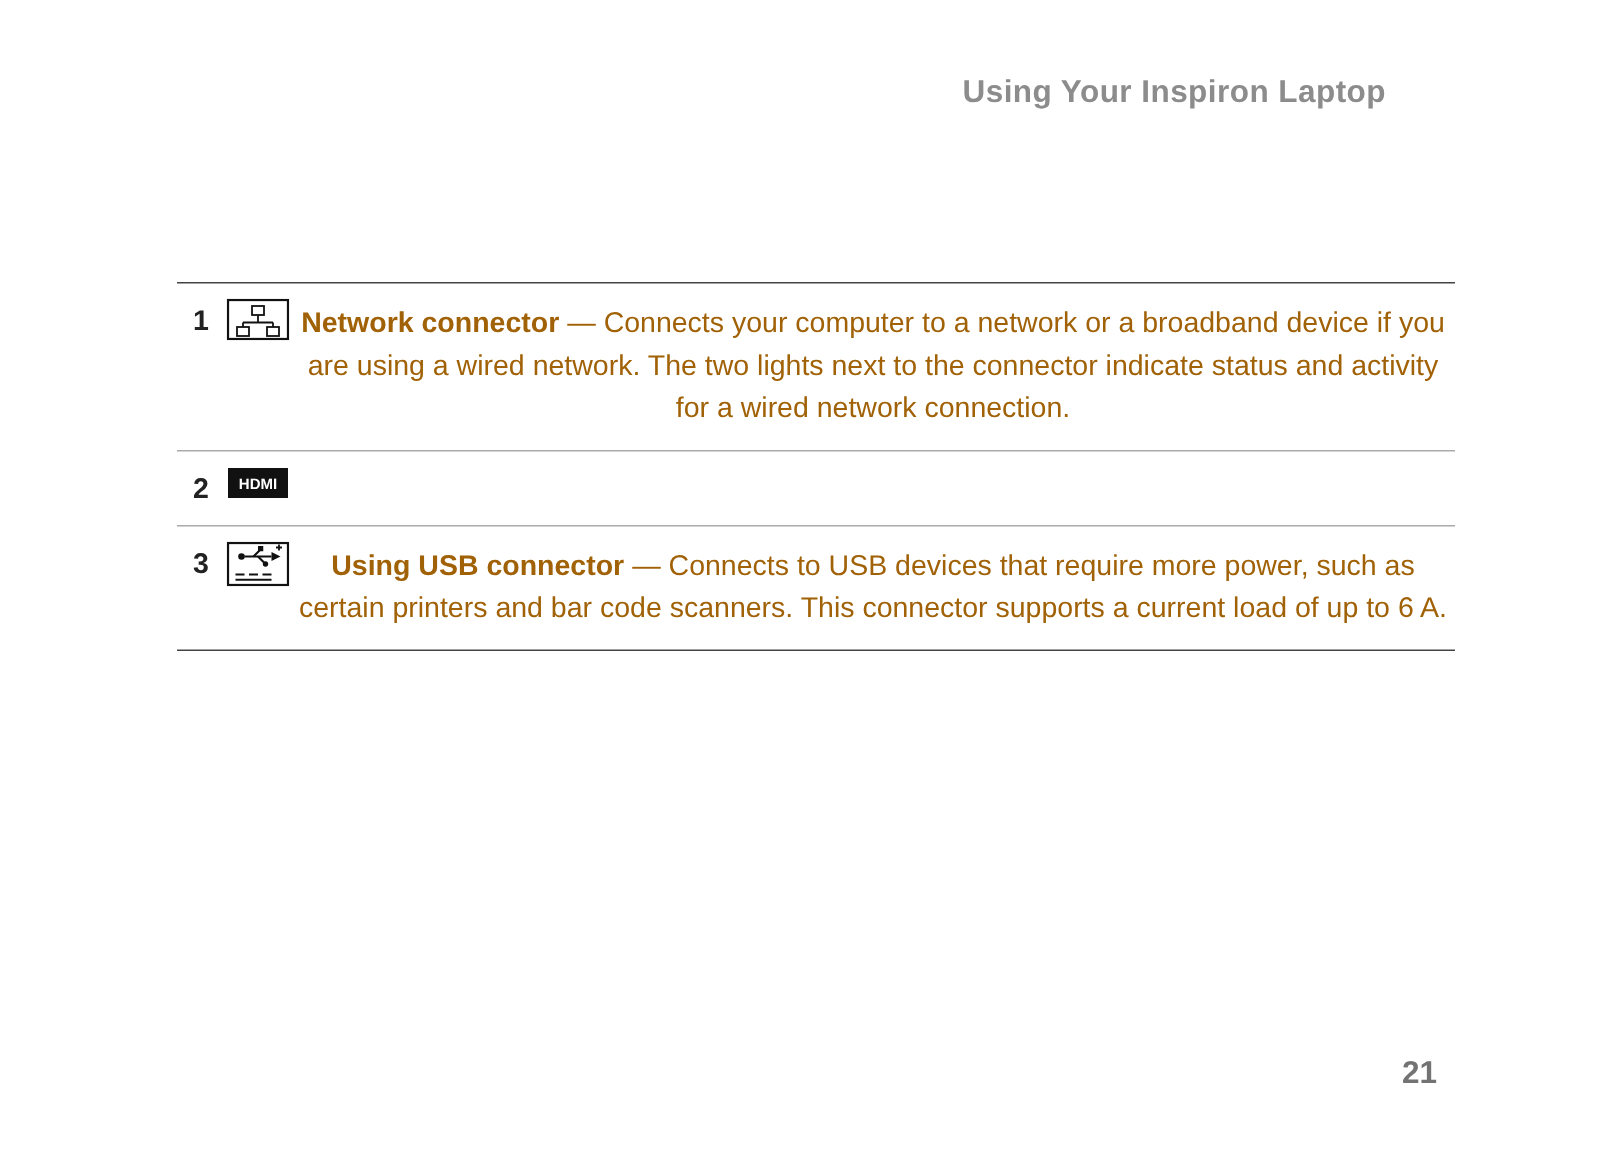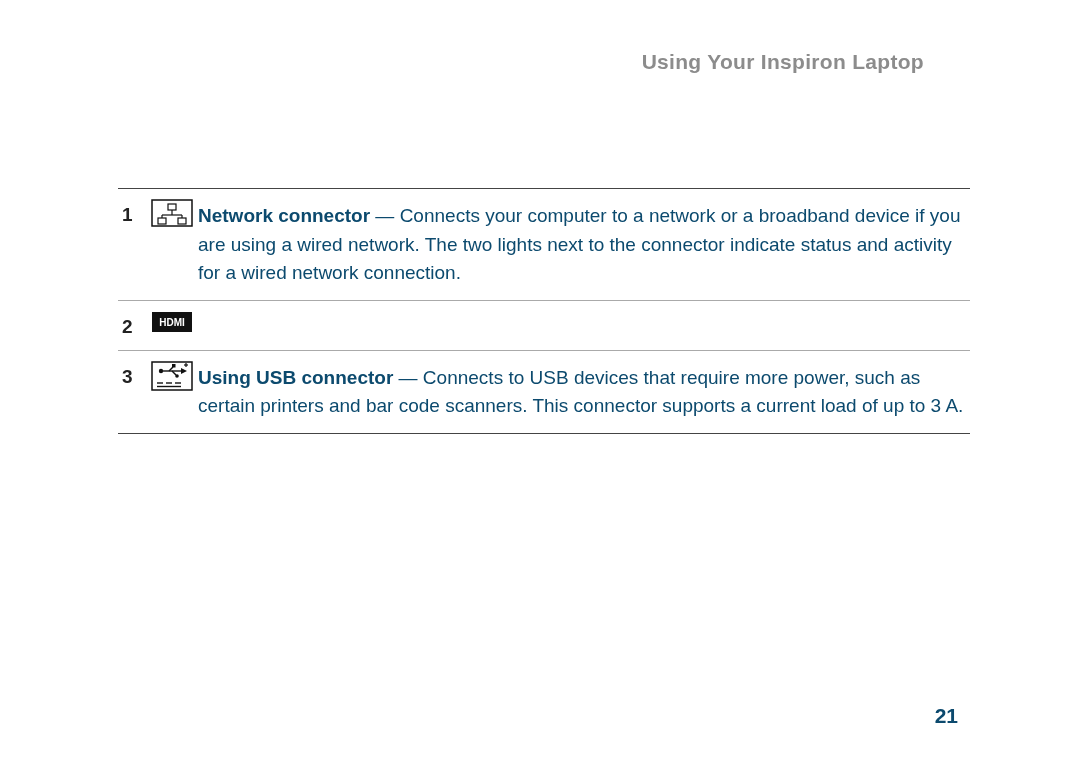--- a/index.html
+++ b/index.html
@@ -1,17 +1,17 @@
 <!DOCTYPE html>
 <html><head>
   <meta charset="utf-8">
   <style>
     * { box-sizing: border-box; margin: 0; padding: 0; }
     html, body { width: 1080px; height: 766px; background: #fff; font-family: Arial, Helvetica, sans-serif; color: #2e2e2e; }
-    .page { position: relative; width: 1032px; height: 766px; }
+    .page { position: relative; width: 1032px; height: 766px; text-align: center; }
     .header-title {
       position: absolute;
       top: 50px;
       right: 108px;
       font-size: 21px;
       font-weight: bold;
       color: #8c8c8c;
       letter-spacing: 0.3px;
     }
     .content {
@@ -39,32 +39,32 @@
       width: 52px;
       padding-top: 0;
       display: flex;
       align-items: flex-start;
       justify-content: center;
     }
     .desc {
       flex: 1;
       font-size: 19px;
       line-height: 1.5;
-      color: #0c4a6e;
+      color: #a16207;
       padding-top: 3px;
     }
     .desc .title { font-weight: bold; }
     .desc .note-label { font-weight: bold; }
     .page-number {
       position: absolute;
       bottom: 38px;
       right: 74px;
       font-size: 21px;
       font-weight: bold;
-      color: #0c4a6e;
+      color: #737373;
     }
     svg { display: block; }
   </style>
 </head>
 <body>
 
 <div class="page">
   <div class="header-title">Using Your Inspiron Laptop</div>
 
   <div class="content">
@@ -123,19 +123,19 @@
             <g stroke="#111" stroke-width="1.4">
               <line x1="6" y1="22" x2="12" y2="22"></line>
               <line x1="15" y1="22" x2="21" y2="22"></line>
               <line x1="24" y1="22" x2="30" y2="22"></line>
             </g>
             <line x1="6" y1="25.5" x2="30" y2="25.5" stroke="#111" stroke-width="1.4"></line>
           </svg>
         </span>
       </div>
       <div class="desc">
-        <span class="title">Using USB connector</span><span> — Connects to USB devices that require more power, such as certain printers and bar code scanners. This connector supports a current load of up to 3 A.</span>
+        <span class="title">Using USB connector</span><span> — Connects to USB devices that require more power, such as certain printers and bar code scanners. This connector supports a current load of up to 6 A.</span>
       </div>
     </div>
   </div>
 
   <div class="page-number">21</div>
 </div>
 
 </body></html>

